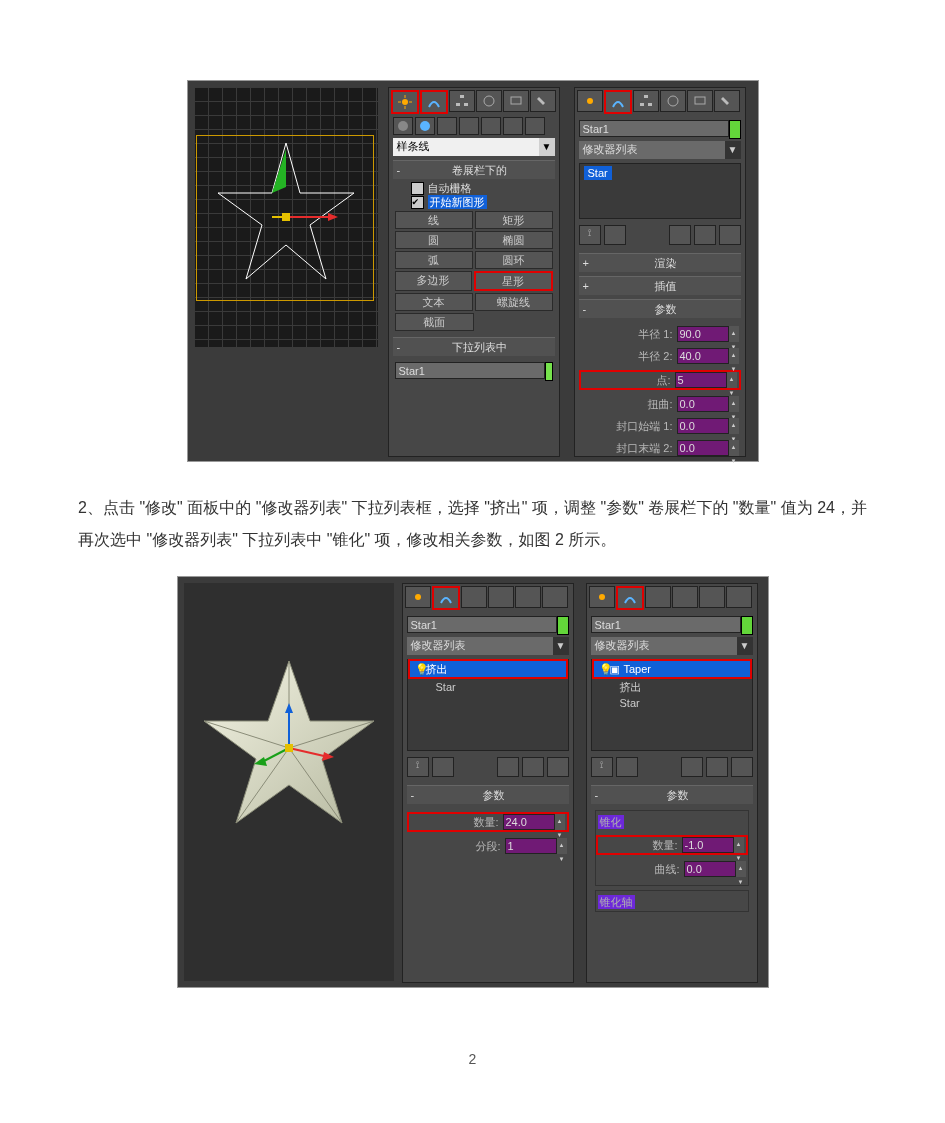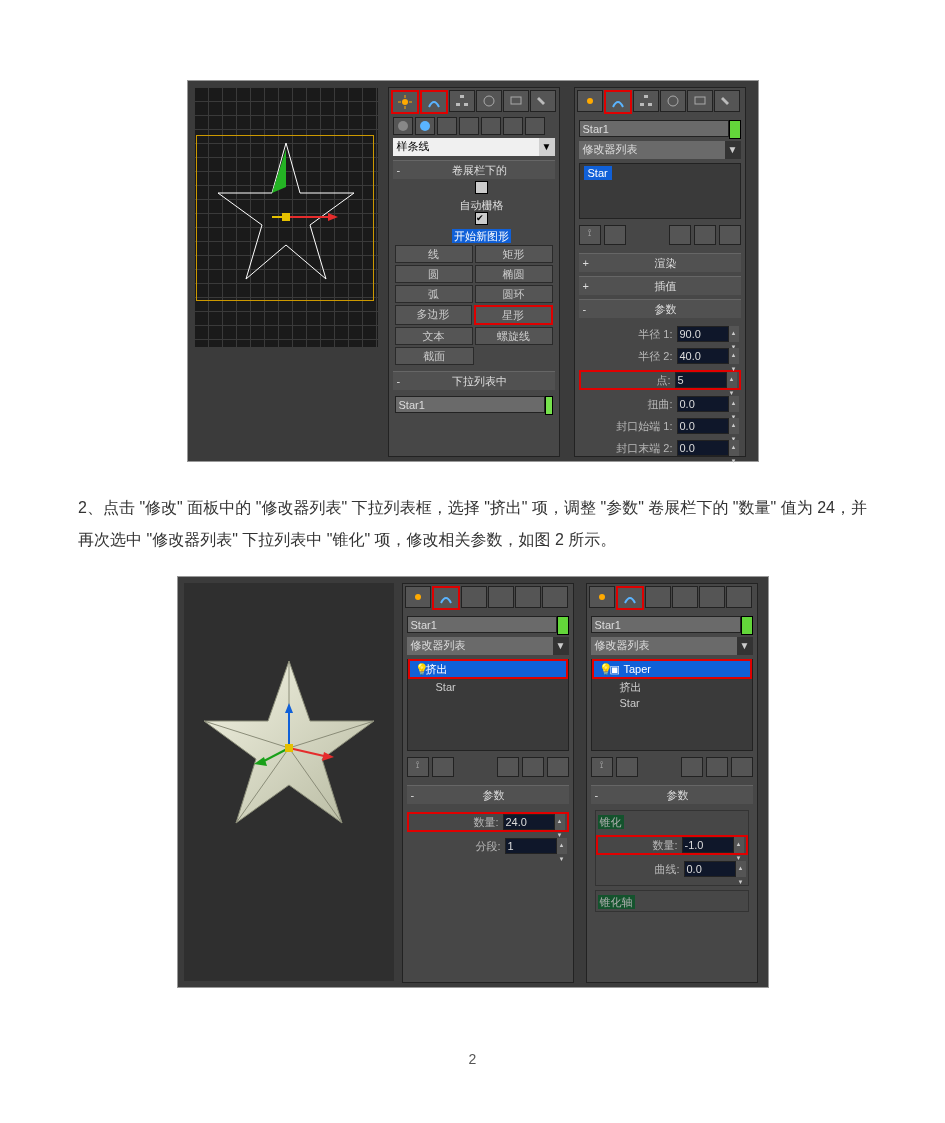--- a/index.html
+++ b/index.html
@@ -38,21 +38,21 @@
   .smalliconrow { display:flex; gap:2px; padding:1px 0;}
   .smallicon { width:18px; height:16px; background:#555; border:1px solid #222; display:flex; align-items:center; justify-content:center;}
   .smallicon.blue svg circle{ fill:#5ab4ff;}
 
   .rollup { margin-top:4px; border-top:1px solid #666;}
   .rollup-header { background:#515151; font-size:11px; color:#ddd; display:flex; padding:2px 4px; }
   .rollup-header .sign { width:12px; }
   .rollup-header .ttl { flex:1; text-align:center; }
   .rollup-body { padding:2px 2px; }
 
-  .checkrow { display:flex; align-items:center; gap:4px; padding-left:16px;flex-direction:column;}
+  .checkrow { display:flex; align-items:center; gap:4px; padding-left:16px;}
   .cb { width:11px; height:11px; background:#ccc; border:1px solid #000; display:inline-block; position:relative;}
   .cb.checked::after{content:"✔"; position:absolute; font-size:9px; left:0; top:-2px; color:#000;}
   .blue-sel { background:#1060d8; color:#fff; padding:0 2px;}
 
   .btnpair { display:flex; gap:2px; margin-top:2px;}
   .shapebtn { flex:1; background:#555; border:1px solid #2a2a2a; text-align:center; padding:1px 0; color:#ccc; font-size:11px;}
   .shapebtn.sel { border:2px solid #e00000; }
 
   .namefield { display:flex; margin-top:4px;}
   .namefield input { flex:1; background:#6a6a6a; border:1px solid #222; color:#ddd; font-size:11px; padding:0 3px; height:15px;}
@@ -62,39 +62,39 @@
   .stacklist { height:50px; background:#3a3a3a; border:1px solid #222; margin:2px 0; padding:2px 4px;}
   .stackitem { background:#1060d8; color:#fff; font-size:11px; padding:0 4px; display:inline-block;}
 
   .stackbtns { display:flex; gap:3px; padding:4px 0;}
   .sqbtn { width:20px; height:18px; background:#555; border:1px solid #222;}
   .sqbtn.pin::after{content:"⟟"; font-size:10px; color:#aaa; display:block; text-align:center;}
 
   .paramrow { display:flex; align-items:center; margin:6px 0;}
   .paramlabel { flex:1; text-align:right; color:#b8b8b8; font-size:11px; padding-right:4px;}
   .spinner { display:flex; }
-  .spinner-val { width:46px; height:14px; background:#0f172a; color:#ddd; font-size:11px; padding:0 2px; border:1px solid #222;}
+  .spinner-val { width:46px; height:14px; background:#701a75; color:#ddd; font-size:11px; padding:0 2px; border:1px solid #222;}
   .spinner-arrows { width:10px; height:16px; background:#555; font-size:6px; color:#ccc; text-align:center;}
   .paramrow.hl { border:2px solid #e00000; margin-left:-2px; margin-right:-2px; padding:0 2px;}
 
   
   .vp2 { position:absolute; left:6px; top:6px; width:210px; height:398px; background:#2f2f2f; }
   .vp2 svg { position:absolute; left:0; top:60px; width:210px; height:210px; }
   .panel2A { position:absolute; left:224px; top:6px; width:170px; height:398px; background:#474747; border:1px solid #222; }
   .panel2B { position:absolute; left:408px; top:6px; width:170px; height:398px; background:#474747; border:1px solid #222; }
   .stacklist2 { height:90px; background:#3a3a3a; border:1px solid #222; margin:2px 0; }
   .stackrow { display:flex; align-items:center; font-size:11px; color:#ccc; padding:1px 6px; }
   .stackrow.selred { background:#1060d8; color:#fff; border:2px solid #e00000; margin-top:-1px;}
   .stackrow .bulb { width:10px;}
   .stackrow .box { width:10px; margin-right:4px; color:#fff;}
   .stackrow.indent { padding-left:28px;}
 
   
   .groupbox { border:1px solid #333; margin:4px 2px; padding:4px 2px 2px;}
-  .grouptitle { font-size:11px; color:#b0b0b0; margin-top:-10px; background:#14532d; display:inline-block; padding:0 2px;}
+  .grouptitle { font-size:11px; color:#b0b0b0; margin-top:-10px; background:#6d28d9; display:inline-block; padding:0 2px;}
 </style>
 </head>
 <body>
 
 <div class="page">
 
   <div class="figure-wrap">
     <div class="fig1">
 
       <div class="vp">

